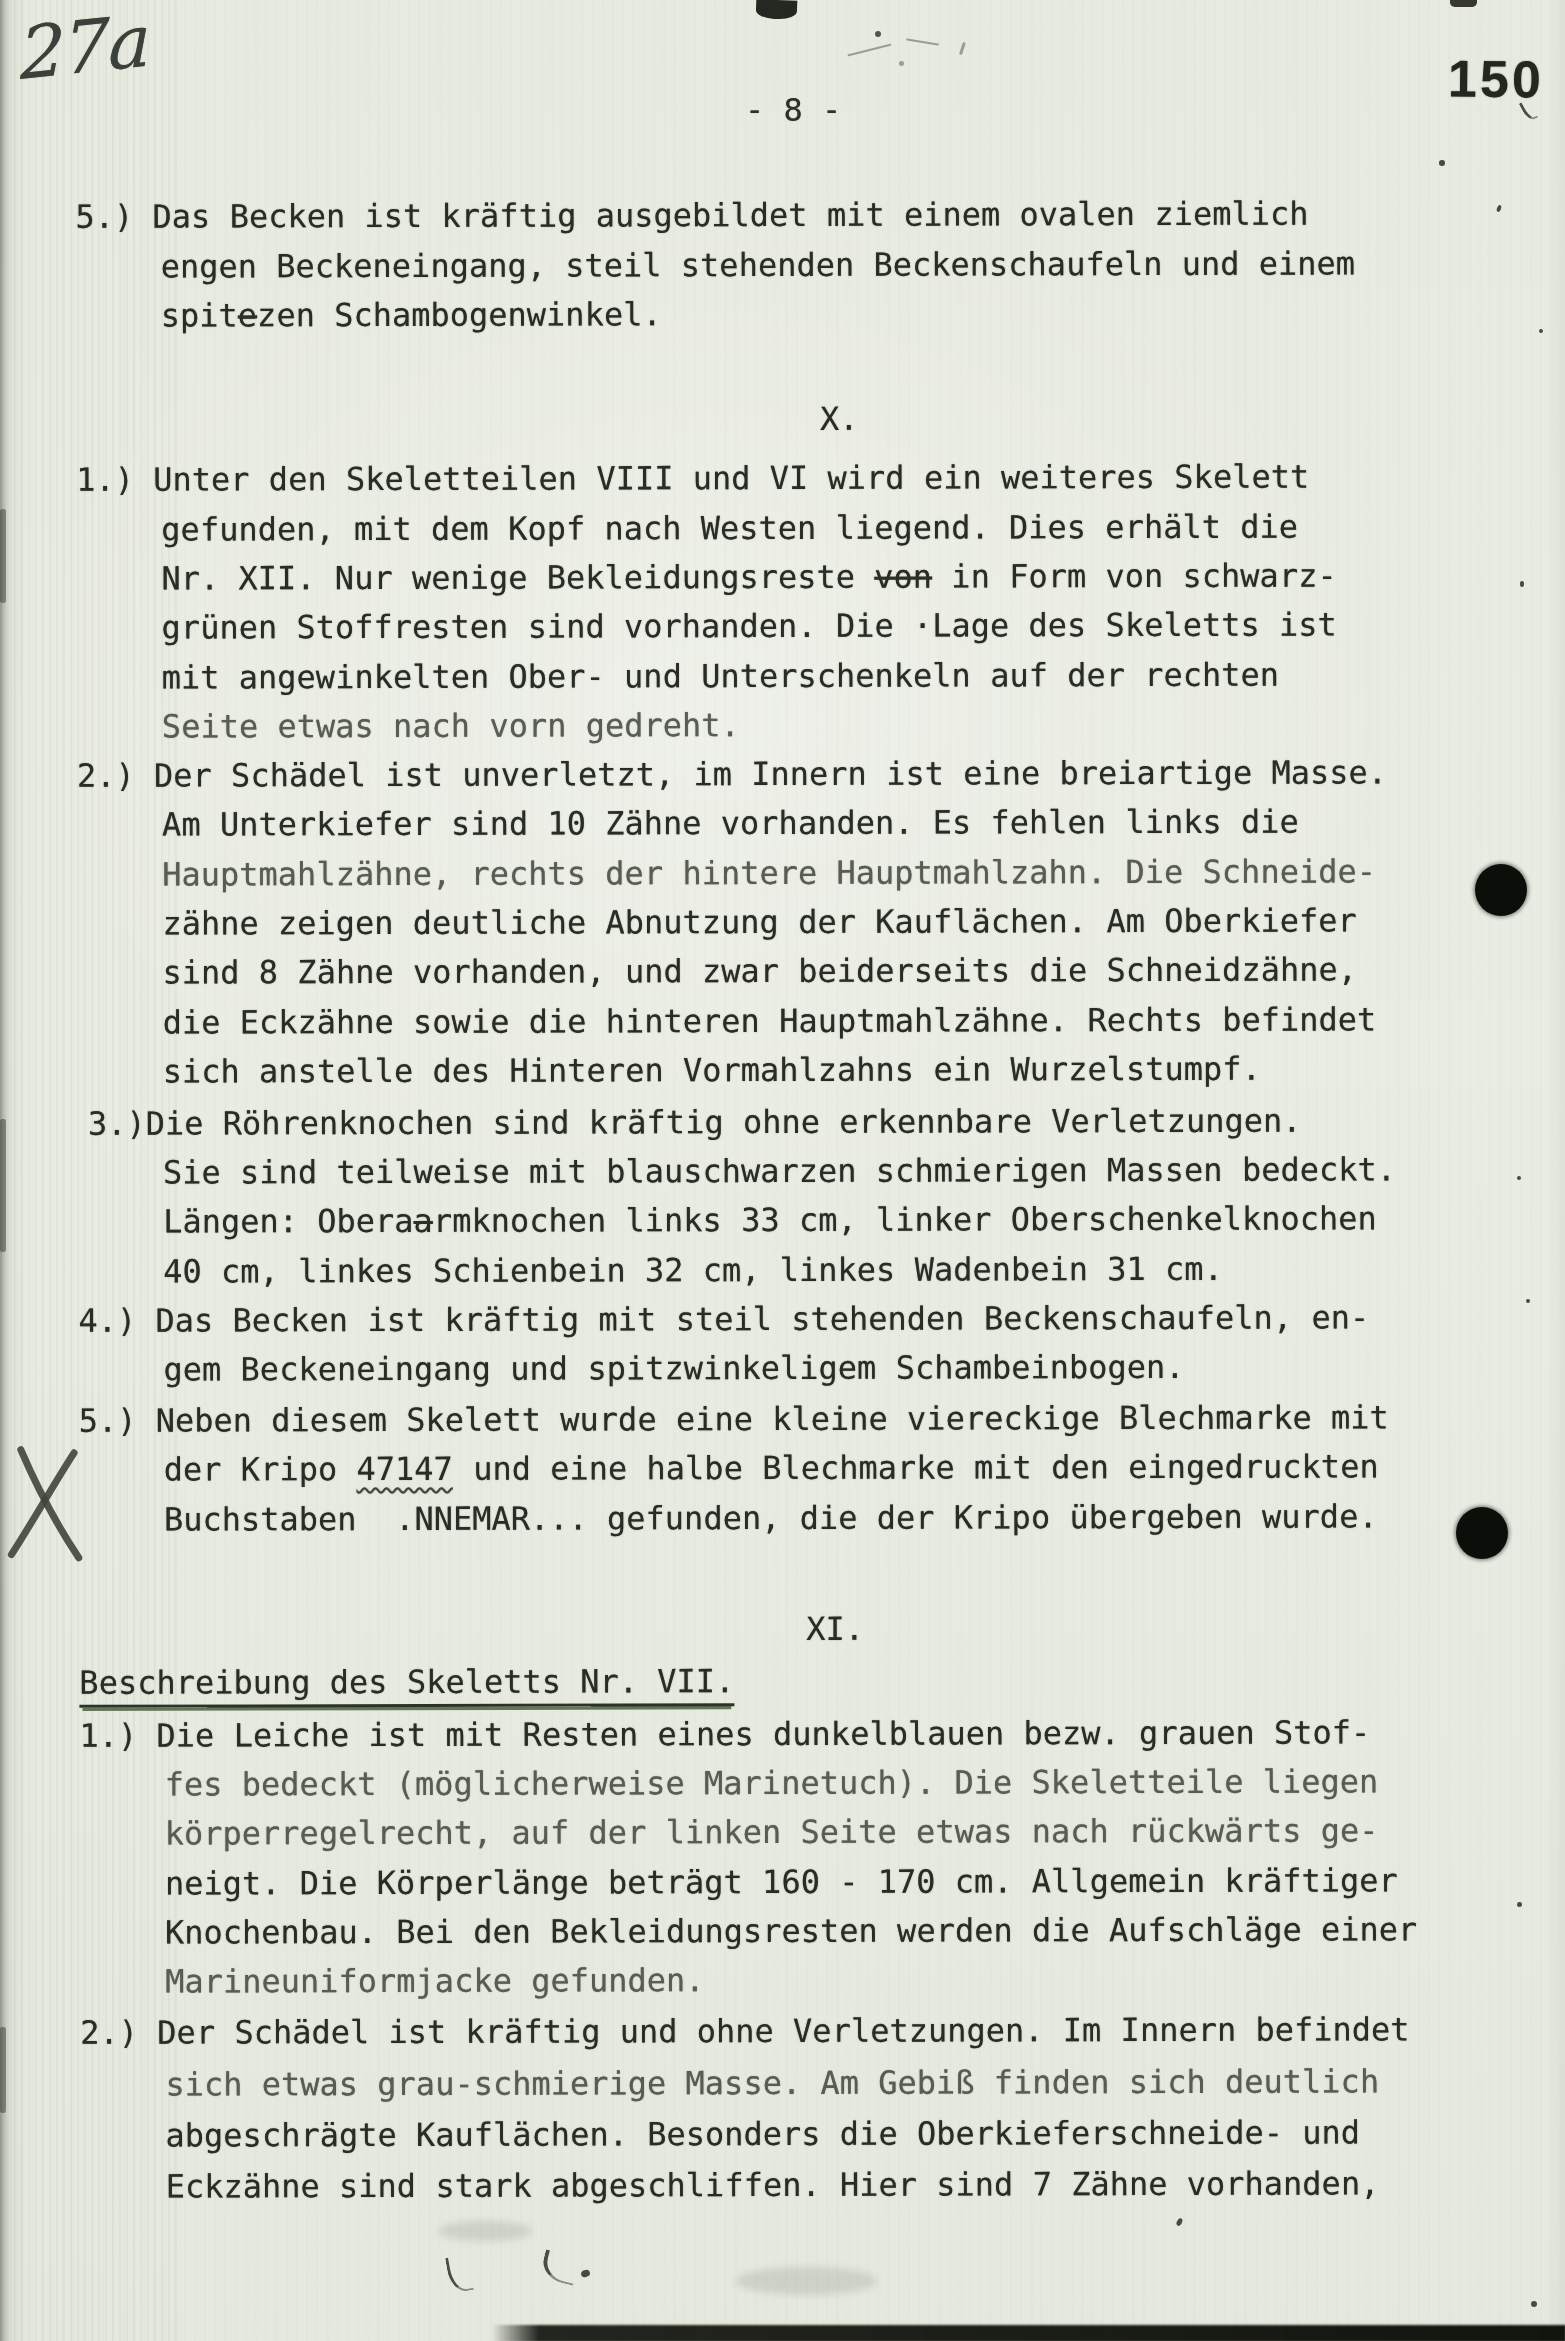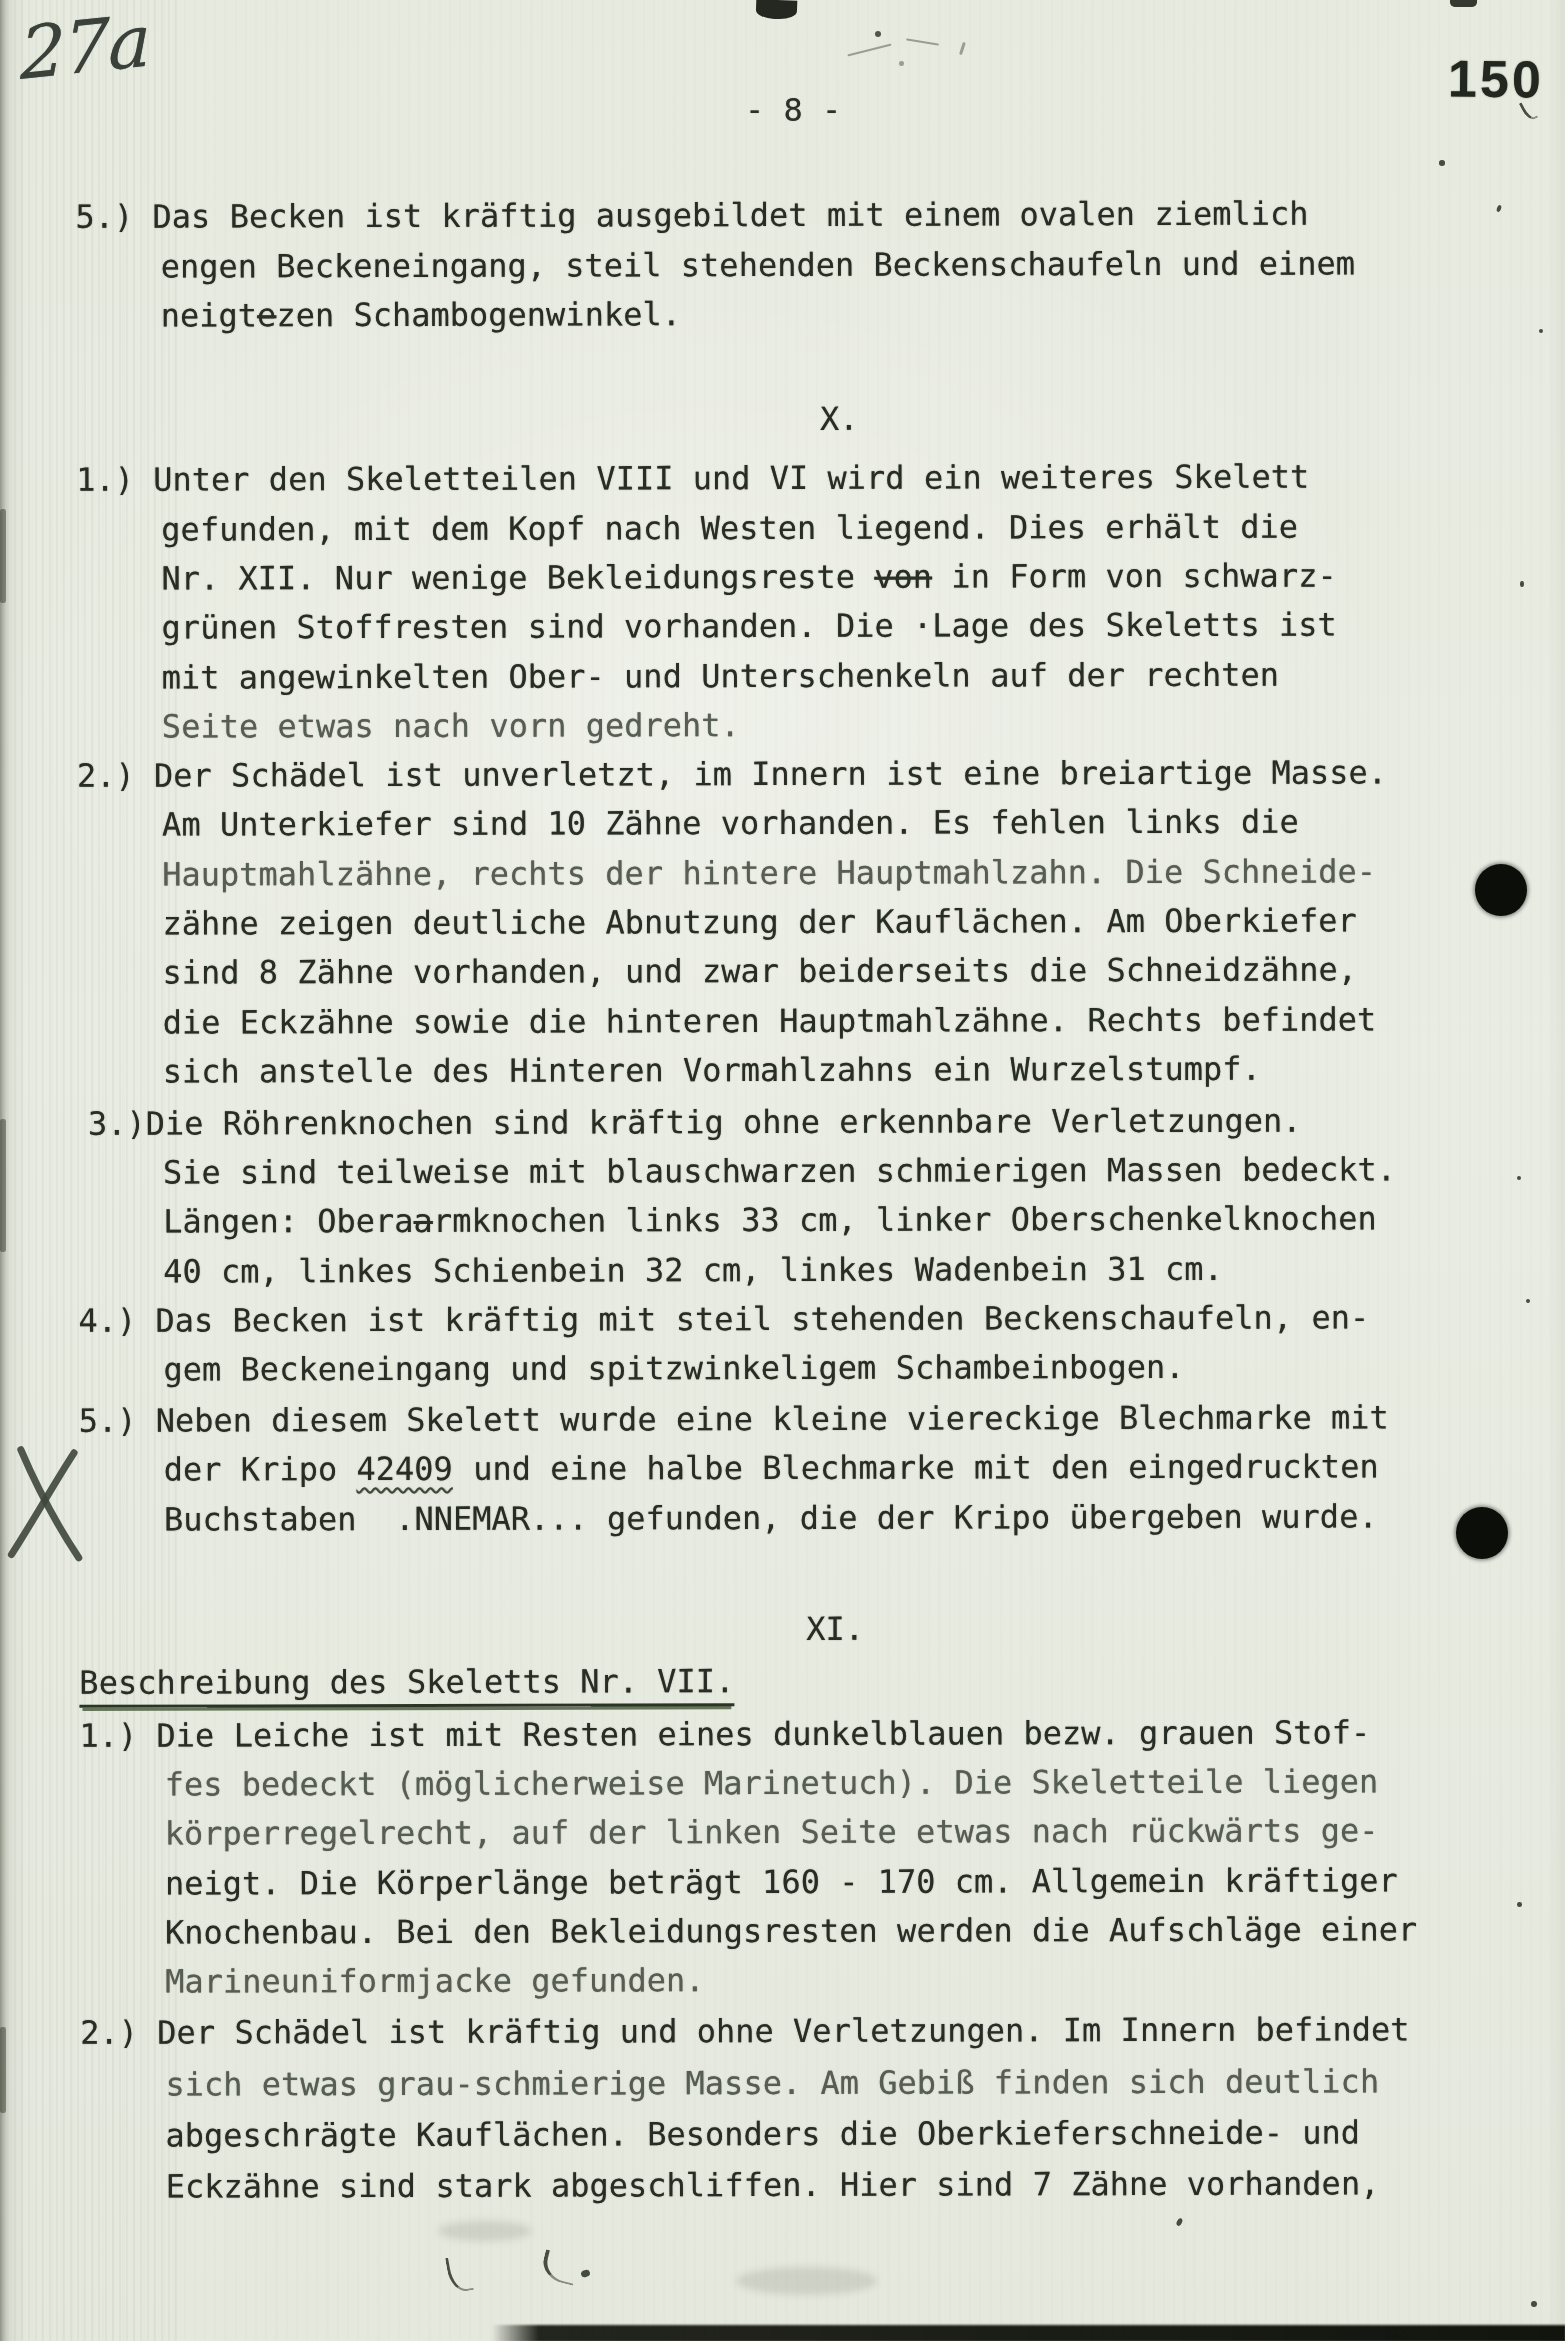--- a/index.html
+++ b/index.html
@@ -98,21 +98,21 @@
 <div class="edge-sliver" style="top:1119px;height:133px;"></div>
 <div class="edge-sliver" style="top:2027px;height:86px;"></div>
 
 <div class="hand-label">27a</div>
 <div class="page-number">- 8 -</div>
 <div class="stamp">150</div>
 
 <div id="typed-body" style="position:absolute;inset:0;transform:rotate(-0.15deg);">
     <div class="line" style="top: 197px; left: 78px;"><span>5.) Das Becken ist kräftig ausgebildet mit einem ovalen ziemlich</span></div>
     <div class="line" style="top: 247px; left: 163px;"><span>engen Beckeneingang, steil stehenden Beckenschaufeln und einem</span></div>
-    <div class="line" style="top: 296px; left: 163px;"><span>neigt</span><span class="seg-strike">e</span><span>zen Schambogenwinkel.</span></div>
+    <div class="line" style="top: 296px; left: 163px;"><span>spit</span><span class="seg-strike">e</span><span>zen Schambogenwinkel.</span></div>
     <div class="line" style="top: 401px; left: 822px;"><span>X.</span></div>
     <div class="line" style="top: 460px; left: 78px;"><span>1.) Unter den Skeletteilen VIII und VI wird ein weiteres Skelett</span></div>
     <div class="line" style="top: 510px; left: 163px;"><span>gefunden, mit dem Kopf nach Westen liegend. Dies erhält die</span></div>
     <div class="line" style="top: 559px; left: 163px;"><span>Nr. XII. Nur wenige Bekleidungsreste </span><span class="seg-strike">von</span><span> in Form von schwarz-</span></div>
     <div class="line" style="top: 608px; left: 163px;"><span>grünen Stoffresten sind vorhanden. Die ·Lage des Skeletts ist</span></div>
     <div class="line" style="top: 658px; left: 163px;"><span>mit angewinkelten Ober- und Unterschenkeln auf der rechten</span></div>
     <div class="line faint" style="top: 707px; left: 163px;"><span>Seite etwas nach vorn gedreht.</span></div>
     <div class="line" style="top: 756px; left: 78px;"><span>2.) Der Schädel ist unverletzt, im Innern ist eine breiartige Masse.</span></div>
     <div class="line" style="top: 805px; left: 163px;"><span>Am Unterkiefer sind 10 Zähne vorhanden. Es fehlen links die</span></div>
     <div class="line faint" style="top: 855px; left: 163px;"><span>Hauptmahlzähne, rechts der hintere Hauptmahlzahn. Die Schneide-</span></div>
@@ -120,21 +120,21 @@
     <div class="line" style="top: 953px; left: 163px;"><span>sind 8 Zähne vorhanden, und zwar beiderseits die Schneidzähne,</span></div>
     <div class="line" style="top: 1003px; left: 163px;"><span>die Eckzähne sowie die hinteren Hauptmahlzähne. Rechts befindet</span></div>
     <div class="line" style="top: 1052px; left: 163px;"><span>sich anstelle des Hinteren Vormahlzahns ein Wurzelstumpf.</span></div>
     <div class="line" style="top: 1104px; left: 88px;"><span>3.)Die Röhrenknochen sind kräftig ohne erkennbare Verletzungen.</span></div>
     <div class="line" style="top: 1153px; left: 163px;"><span>Sie sind teilweise mit blauschwarzen schmierigen Massen bedeckt.</span></div>
     <div class="line" style="top: 1202px; left: 163px;"><span>Längen: Obera</span><span class="seg-strike">a</span><span>rmknochen links 33 cm, linker Oberschenkelknochen</span></div>
     <div class="line" style="top: 1252px; left: 163px;"><span>40 cm, linkes Schienbein 32 cm, linkes Wadenbein 31 cm.</span></div>
     <div class="line" style="top: 1301px; left: 78px;"><span>4.) Das Becken ist kräftig mit steil stehenden Beckenschaufeln, en-</span></div>
     <div class="line" style="top: 1350px; left: 163px;"><span>gem Beckeneingang und spitzwinkeligem Schambeinbogen.</span></div>
     <div class="line" style="top: 1401px; left: 78px;"><span>5.) Neben diesem Skelett wurde eine kleine viereckige Blechmarke mit</span></div>
-    <div class="line" style="top: 1450px; left: 163px;"><span>der Kripo </span><span class="seg-wavy">42409</span><span>und eine halbe Blechmarke mit den eingedruckten</span></div>
+    <div class="line" style="top: 1450px; left: 163px;"><span>der Kripo </span><span class="seg-wavy">47147</span><span>und eine halbe Blechmarke mit den eingedruckten</span></div>
     <div class="line" style="top: 1500px; left: 163px;"><span>Buchstaben  .NNEMAR... gefunden, die der Kripo übergeben wurde.</span></div>
     <div class="line" style="top: 1611px; left: 805px;"><span>XI.</span></div>
     <div class="line" style="top: 1663px; left: 78px;"><span class="seg-underline">Beschreibung des Skeletts Nr. VII.</span></div>
     <div class="line" style="top: 1716px; left: 78px;"><span>1.) Die Leiche ist mit Resten eines dunkelblauen bezw. grauen Stof-</span></div>
     <div class="line faint" style="top: 1765px; left: 163px;"><span>fes bedeckt (möglicherweise Marinetuch). Die Skeletteile liegen</span></div>
     <div class="line faint" style="top: 1814px; left: 163px;"><span>körperregelrecht, auf der linken Seite etwas nach rückwärts ge-</span></div>
     <div class="line" style="top: 1864px; left: 163px;"><span>neigt. Die Körperlänge beträgt 160 - 170 cm. Allgemein kräftiger</span></div>
     <div class="line" style="top: 1913px; left: 163px;"><span>Knochenbau. Bei den Bekleidungsresten werden die Aufschläge einer</span></div>
     <div class="line faint" style="top: 1962px; left: 163px;"><span>Marineuniformjacke gefunden.</span></div>
     <div class="line" style="top: 2013px; left: 78px;"><span>2.) Der Schädel ist kräftig und ohne Verletzungen. Im Innern befindet</span></div>

